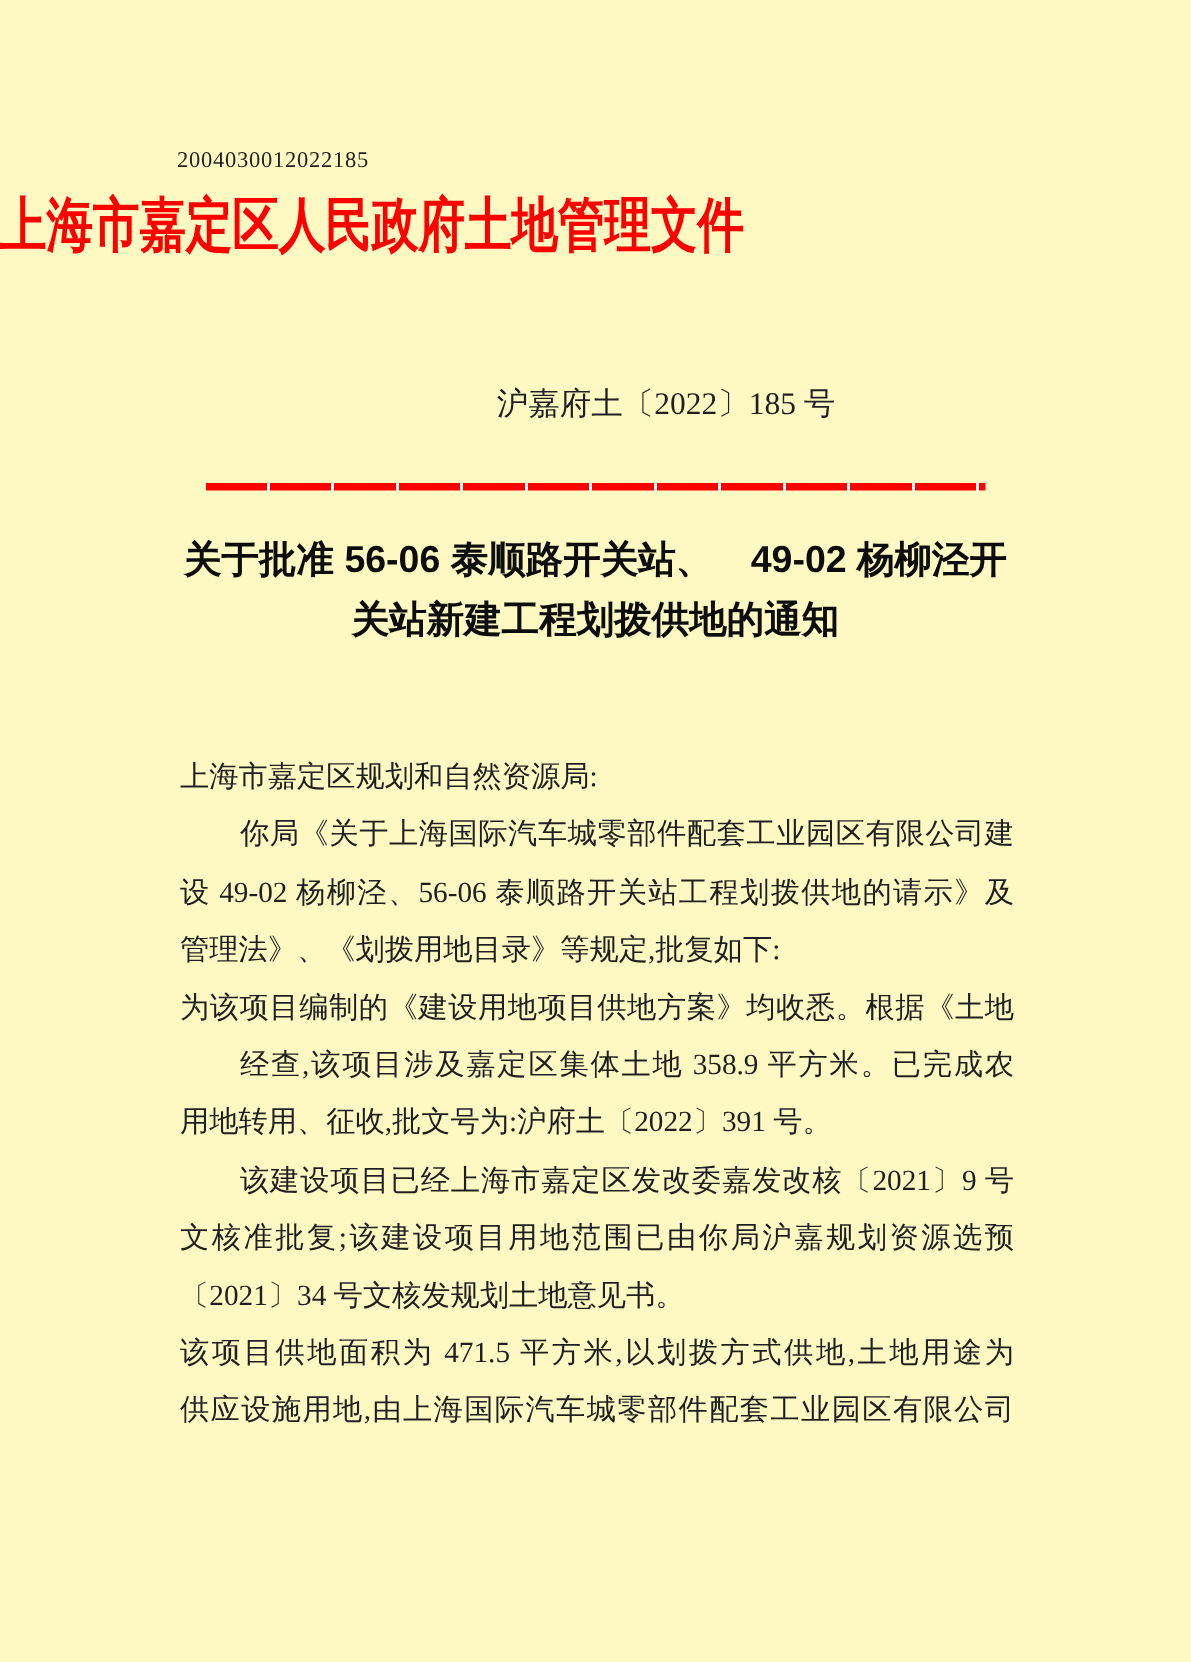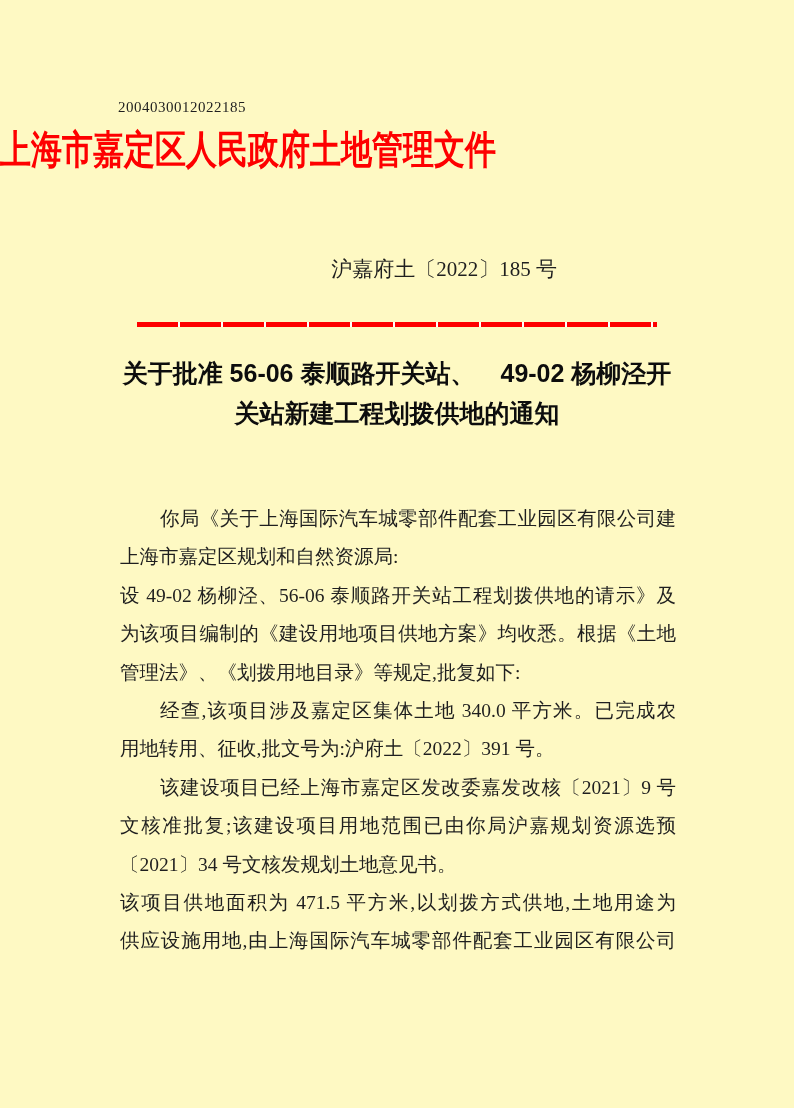--- a/index.html
+++ b/index.html
@@ -99,26 +99,26 @@
   <div class="docnum">沪嘉府土〔2022〕185 号</div>
 
   <div class="rule"></div>
 
   <div class="heading">
     <div>关于批准 56-06 泰顺路开关站、　49-02 杨柳泾开</div>
     <div>关站新建工程划拨供地的通知</div>
   </div>
 
   <div class="body-text">
+    <div class="line">上海市嘉定区规划和自然资源局:</div>
     <div class="line ind j">你局《关于上海国际汽车城零部件配套工业园区有限公司建</div>
-    <div class="line">上海市嘉定区规划和自然资源局:</div>
     <div class="line j">设 49-02 杨柳泾、56-06 泰顺路开关站工程划拨供地的请示》及</div>
+    <div class="line">管理法》、《划拨用地目录》等规定,批复如下:</div>
     <div class="line j">为该项目编制的《建设用地项目供地方案》均收悉。根据《土地</div>
-    <div class="line">管理法》、《划拨用地目录》等规定,批复如下:</div>
-    <div class="line ind j">经查,该项目涉及嘉定区集体土地 340.0 平方米。已完成农</div>
+    <div class="line ind j">经查,该项目涉及嘉定区集体土地 358.9 平方米。已完成农</div>
     <div class="line">用地转用、征收,批文号为:沪府土〔2022〕391 号。</div>
     <div class="line ind j">该建设项目已经上海市嘉定区发改委嘉发改核〔2021〕9 号</div>
     <div class="line j">文核准批复;该建设项目用地范围已由你局沪嘉规划资源选预</div>
     <div class="line">〔2021〕34 号文核发规划土地意见书。</div>
     <div class="line j">该项目供地面积为 471.5 平方米,以划拨方式供地,土地用途为</div>
     <div class="line j">供应设施用地,由上海国际汽车城零部件配套工业园区有限公司</div>
   </div>
 
 </div>
 

